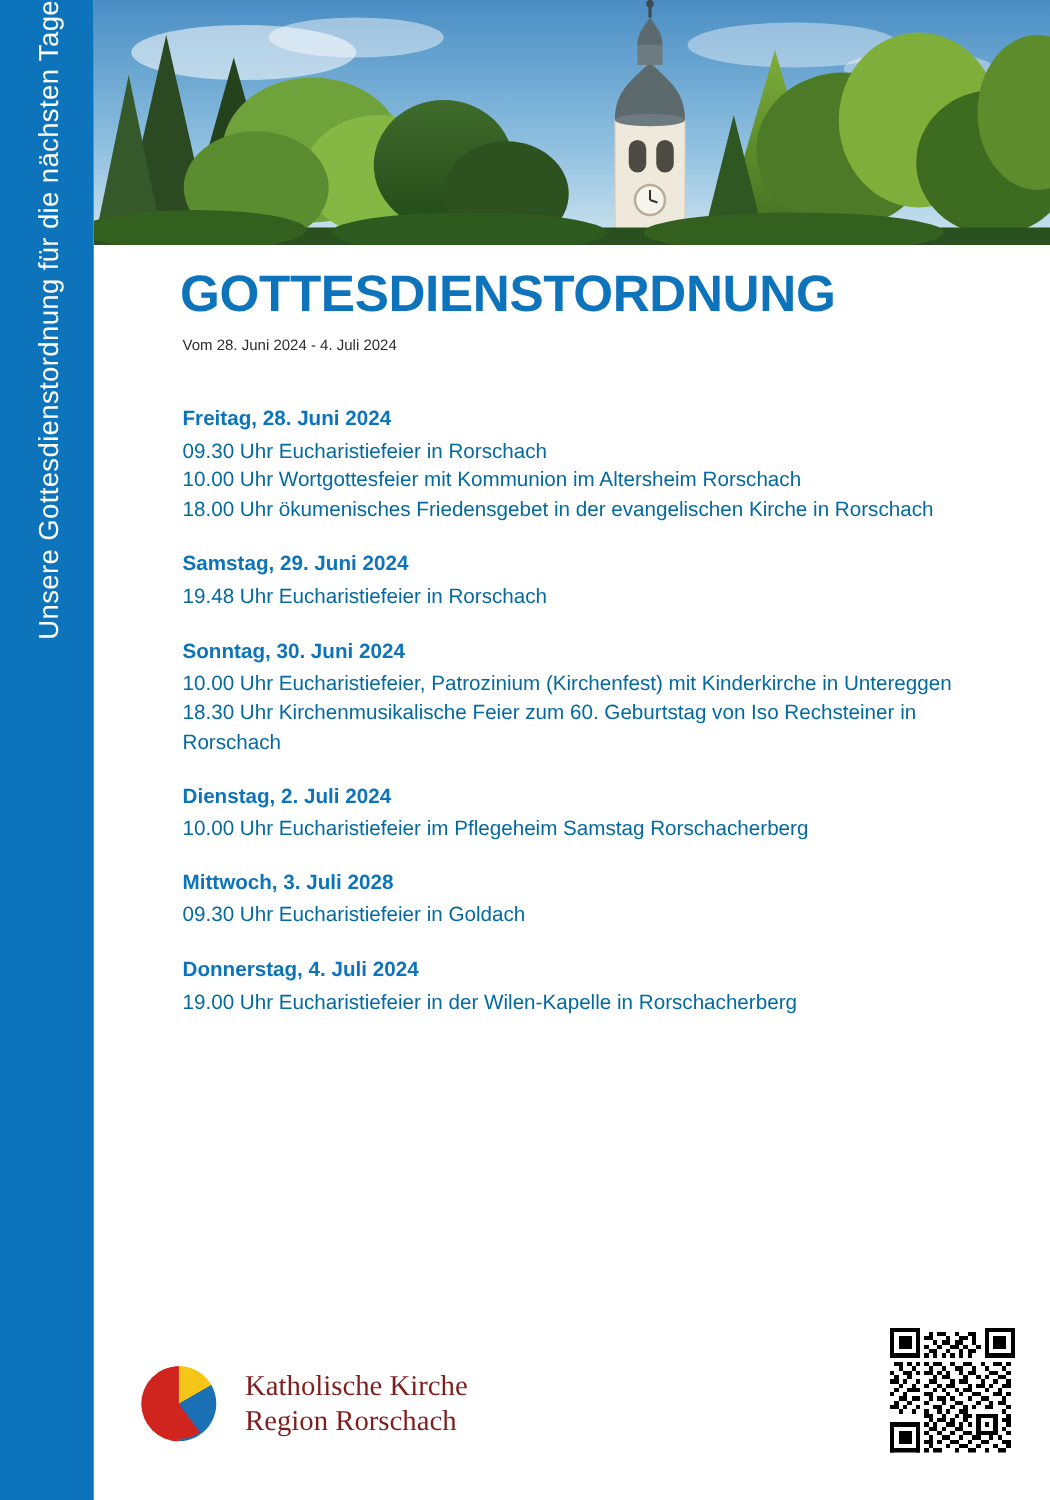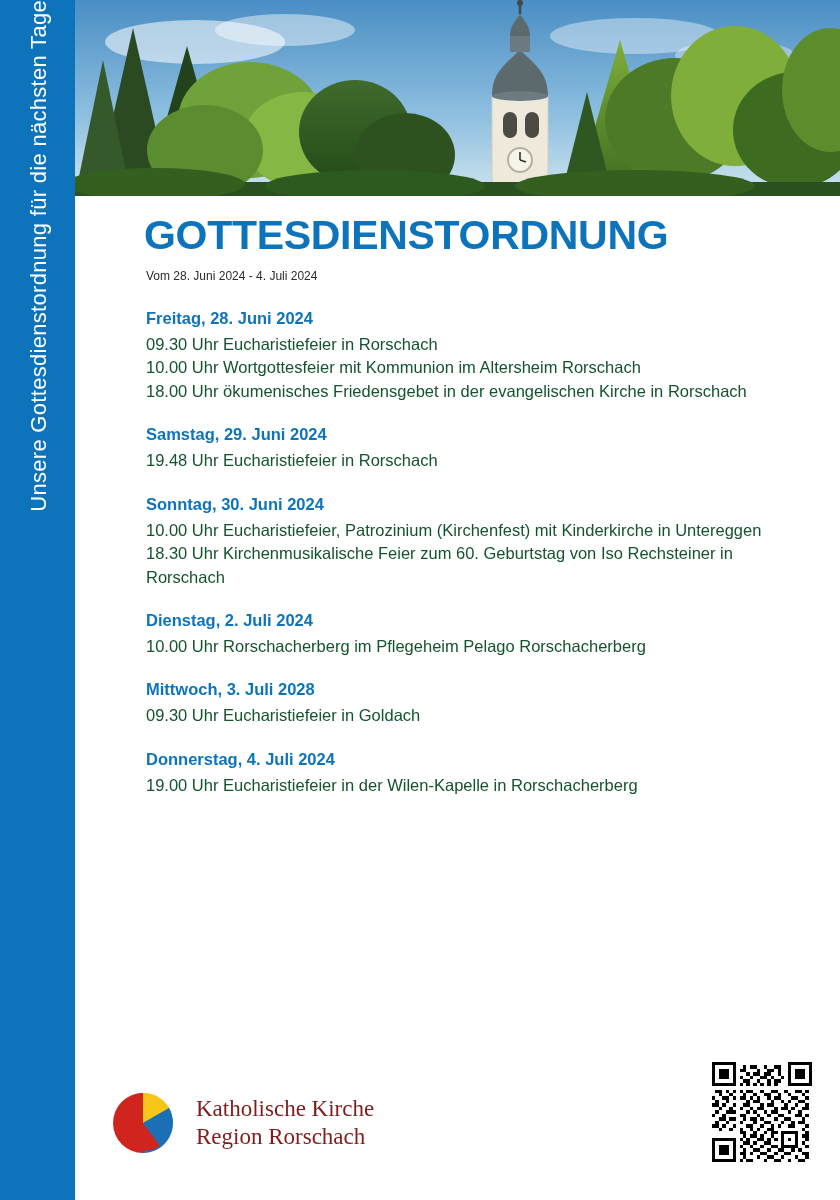--- a/index.html
+++ b/index.html
@@ -79,31 +79,31 @@
     line-height: 1.05;
   }
   .subtitle {
     color: #2b2b2b;
     font-size: 12px;
     margin-top: 12px;
     margin-left: 2px;
     font-weight: normal;
   }
 
-  .schedule { margin-top: 26px; }
+  .schedule { margin-top: 43px; }
   .day-block { margin-bottom: 22px; }
   .day-head {
     color: #0d74bb;
     font-size: 16.5px;
     font-weight: bold;
     margin-bottom: 5px;
     margin-left: 2px;
   }
   .entry {
-    color: #14532d;
+    color: #0369a1;
     font-size: 16.5px;
     line-height: 1.42;
     margin-left: 2px;
   }
 
   
   .footer-logo {
     position: absolute;
     left: 108px;
     bottom: 42px;
@@ -229,21 +229,21 @@
       </div>
 
       <div class="day-block">
         <div class="day-head">Sonntag, 30. Juni 2024</div>
         <div class="entry">10.00 Uhr Eucharistiefeier, Patrozinium (Kirchenfest) mit Kinderkirche in Untereggen</div>
         <div class="entry">18.30 Uhr Kirchenmusikalische Feier zum 60. Geburtstag von Iso Rechsteiner in Rorschach</div>
       </div>
 
       <div class="day-block">
         <div class="day-head">Dienstag, 2. Juli 2024</div>
-        <div class="entry">10.00 Uhr Rorschacherberg im Pflegeheim Pelago Rorschacherberg</div>
+        <div class="entry">10.00 Uhr Eucharistiefeier im Pflegeheim Samstag Rorschacherberg</div>
       </div>
 
       <div class="day-block">
         <div class="day-head">Mittwoch, 3. Juli 2028</div>
         <div class="entry">09.30 Uhr Eucharistiefeier in Goldach</div>
       </div>
 
       <div class="day-block">
         <div class="day-head">Donnerstag, 4. Juli 2024</div>
         <div class="entry">19.00 Uhr Eucharistiefeier in der Wilen-Kapelle in Rorschacherberg</div>

